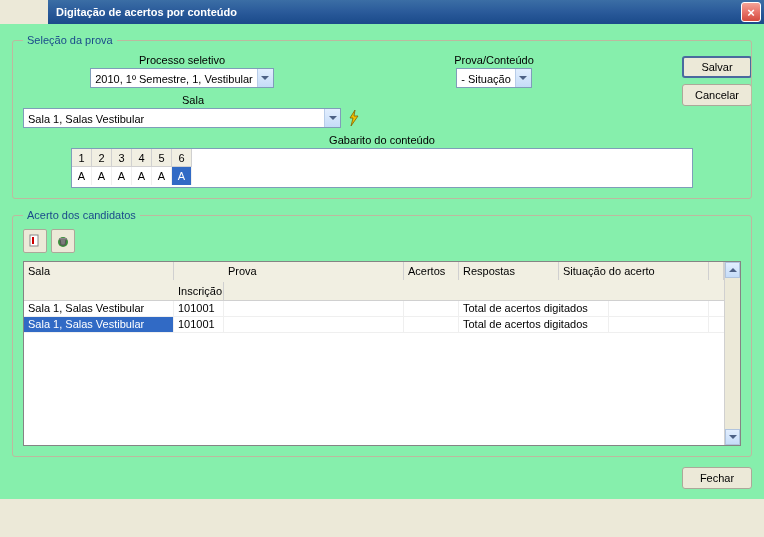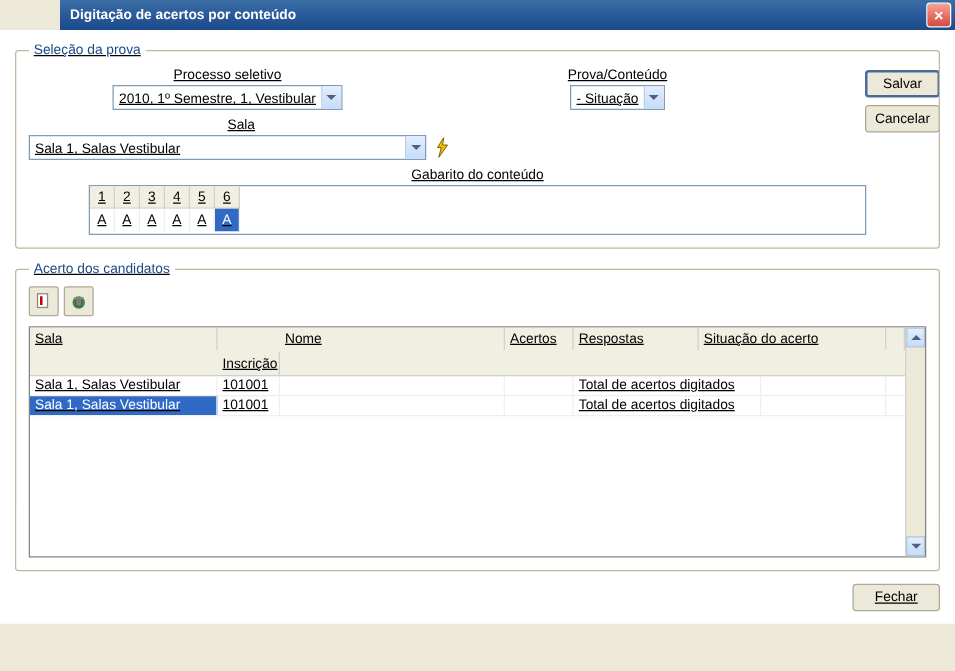--- a/index.html
+++ b/index.html
@@ -33,22 +33,21 @@
       color: white;
       font-weight: bold;
       display: flex;
       align-items: center;
       justify-content: center;
       cursor: pointer;
       font-size: 13px;
     }
     .content {
       padding: 10px 12px;
-      background: #ffffff;
-      text-decoration: underline;
+      background: #86efac;
     }
     fieldset {
       border: 1px solid #bdb99f;
       border-radius: 3px;
       margin: 0 0 10px 0;
       padding: 8px 10px 10px 10px;
       position: relative;
     }
     legend {
       padding: 0 4px;
@@ -88,21 +87,21 @@
     }
     .right-buttons {
       position: absolute;
       right: 12px;
       top: 56px;
       display: flex;
       flex-direction: column;
       gap: 6px;
     }
     .btn {
-      width: 60px;
+      width: 70px;
       height: 22px;
       background: #ece9d8;
       border: 1px solid #aca899;
       border-radius: 3px;
       cursor: pointer;
       display: flex;
       align-items: center;
       justify-content: center;
       font-family: inherit;
       font-size: 11px;
@@ -328,21 +327,21 @@
           <rect x="3" y="4" width="8" height="1.5" fill="#888"></rect>
         </svg>
       </div>
     </div>
 
     <div class="grid-wrap">
       <div class="grid-body">
         <div class="grid-header" id="grid-header">
             <div class="gh" style="width: 150px;">Sala</div>
             <div class="gh" style="width: 50px; margin-top: 20px;">Inscrição</div>
-            <div class="gh" style="width: 180px;">Nome</div>
+            <div class="gh" style="width: 180px;">Prova</div>
             <div class="gh" style="width: 55px;">Acertos</div>
             <div class="gh" style="width: 100px;">Respostas</div>
             <div class="gh" style="width: 150px;">Situação do acerto</div>
             <div class="gh" style="flex: 1 1 0%;"></div>
           </div>
         <div id="grid-rows">
             <div class="grid-row">
               <div class="gc" style="width: 150px;">Sala 1, Salas Vestibular</div>
               <div class="gc" style="width: 50px;">101001</div>
               <div class="gc" style="width: 180px;"></div>

